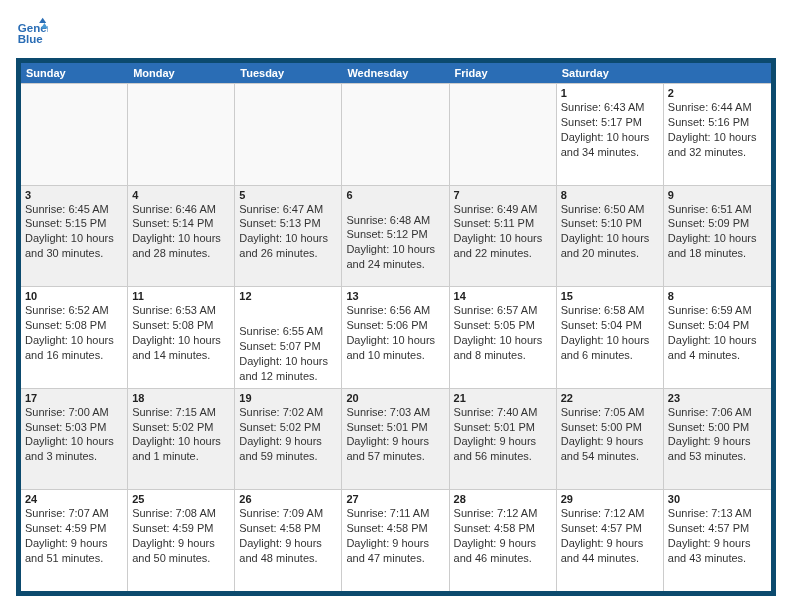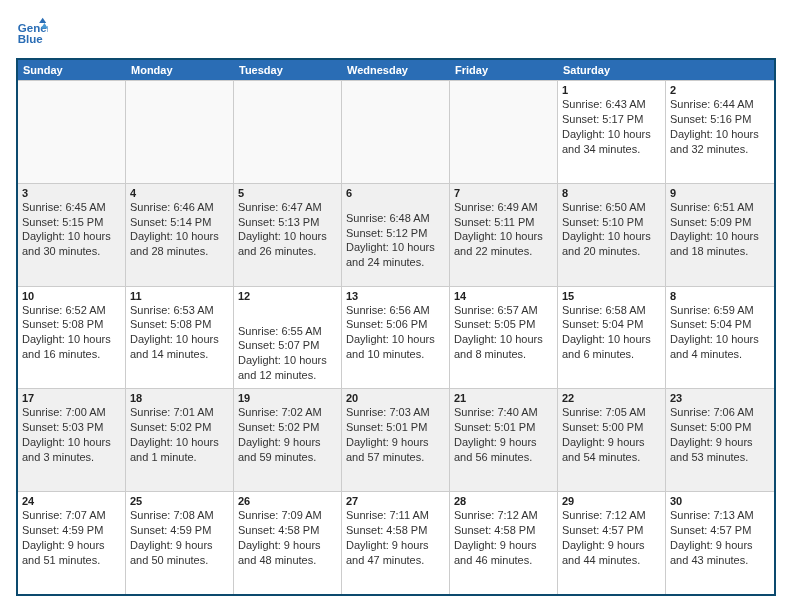--- a/index.html
+++ b/index.html
@@ -41,21 +41,21 @@
       color: #222;
     }
     .location {
       font-size: 15px;
       color: #444;
     }
     .calendar {
       flex: 1;
       display: flex;
       flex-direction: column;
-      border: 2px solid #0c4a6e;
+      border: 5px solid #0c4a6e;
     }
     .cal-header-row {
       display: grid;
       grid-template-columns: repeat(7, 1fr);
       background: #2a6db5;
     }
     .cal-header-cell {
       color: #fff;
       font-size: 11px;
       font-weight: bold;
@@ -263,21 +263,21 @@
         <div class="cal-row">
           <div class="cal-cell shade">
             <span class="day-num">17</span>
             <div class="cell-info" style="white-space: pre-line;">Sunrise: 7:00 AM
 Sunset: 5:03 PM
 Daylight: 10 hours
 and 3 minutes.</div>
           </div>
           <div class="cal-cell shade">
             <span class="day-num">18</span>
-            <div class="cell-info" style="white-space: pre-line;">Sunrise: 7:01 AM
+            <div class="cell-info" style="white-space: pre-line;">Sunrise: 7:15 AM
 Sunset: 5:02 PM
 Daylight: 10 hours
 and 1 minute.</div>
           </div>
           <div class="cal-cell shade">
             <span class="day-num">19</span>
             <div class="cell-info" style="white-space: pre-line;">Sunrise: 7:02 AM
 Sunset: 5:02 PM
 Daylight: 9 hours
 and 59 minutes.</div>

